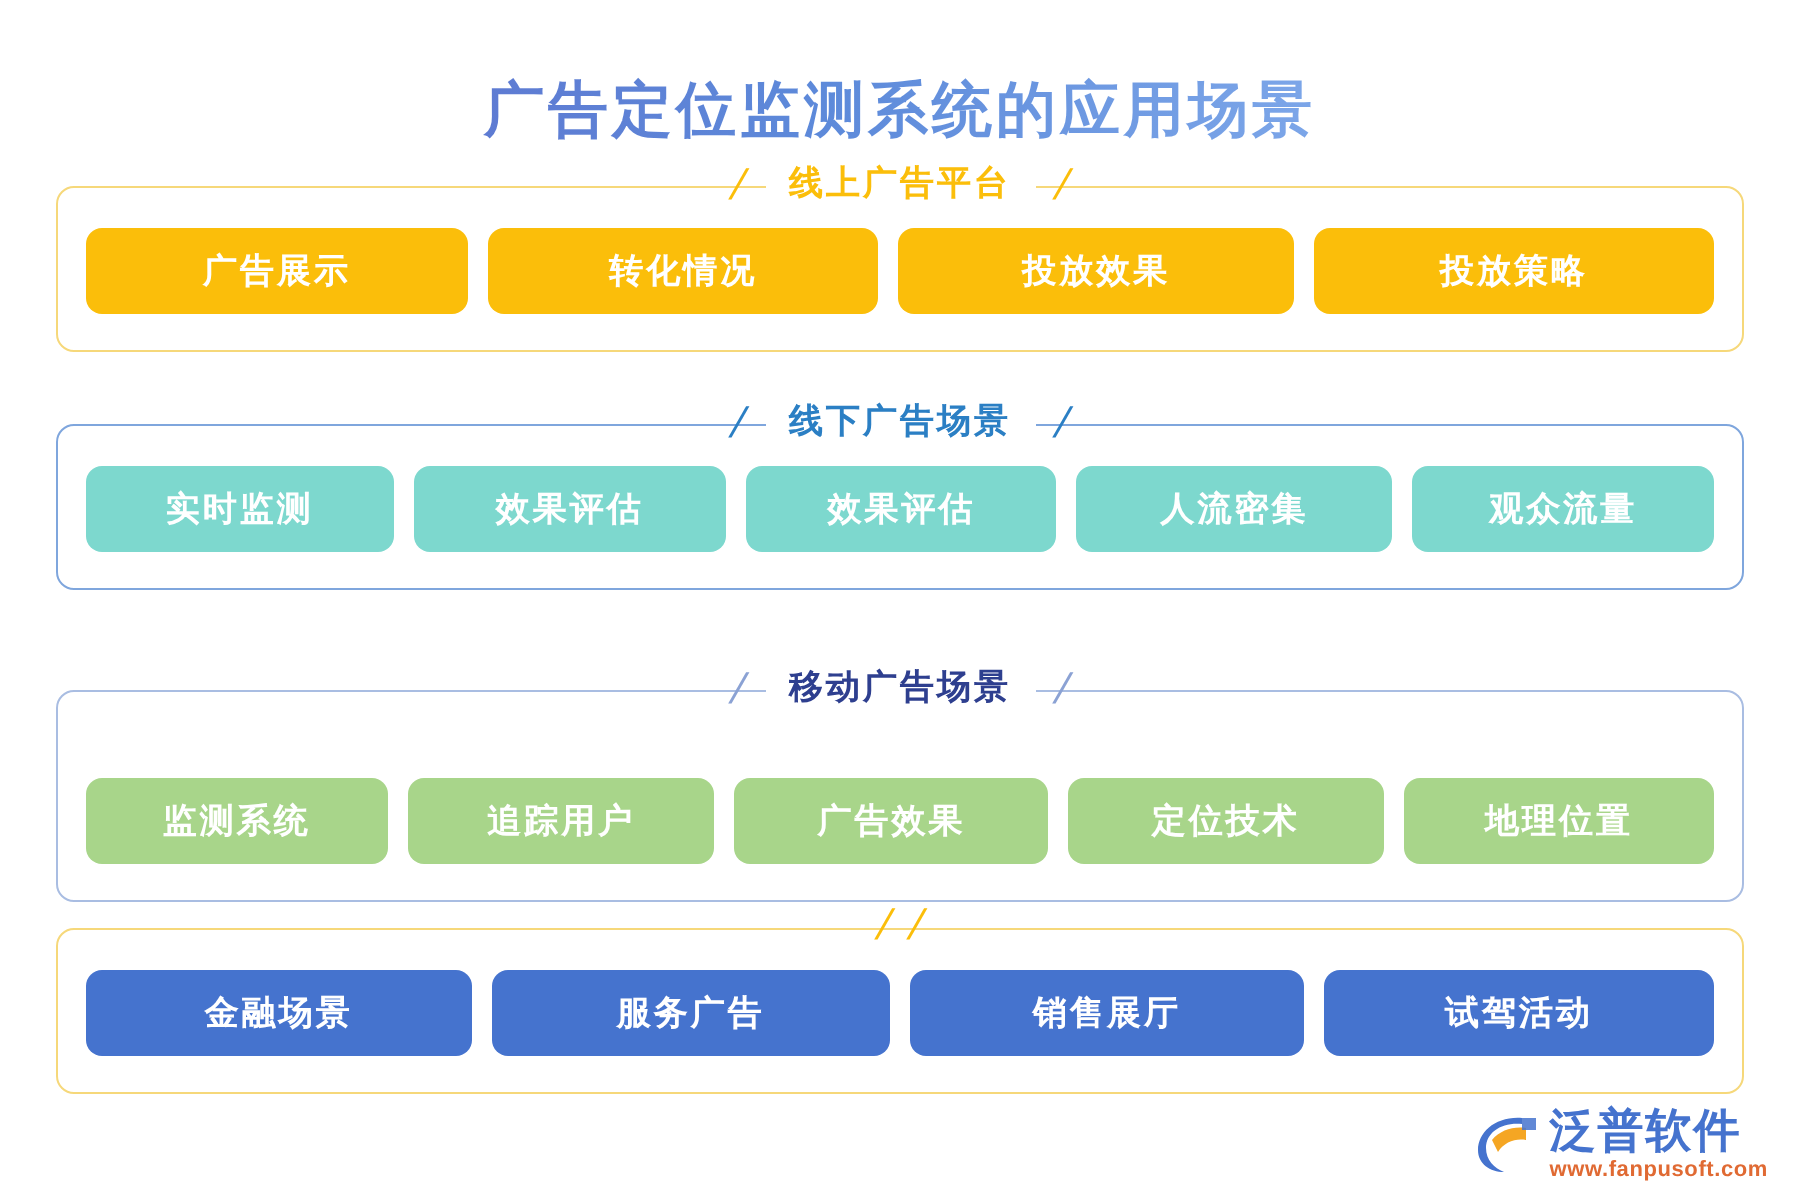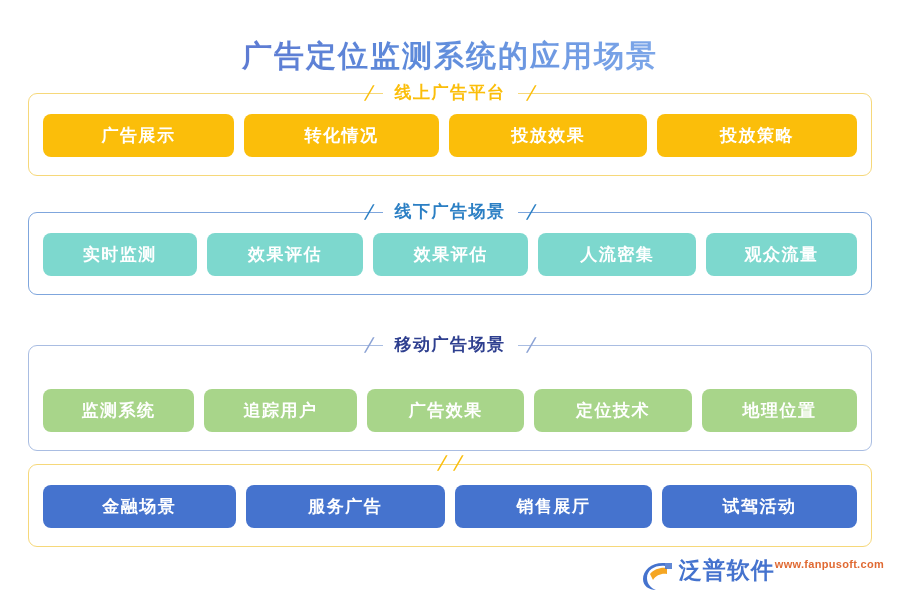--- a/index.html
+++ b/index.html
@@ -121,21 +121,21 @@
   
   .logo {
     position: absolute;
     right: 16px;
     bottom: 8px;
     display: flex;
     align-items: flex-start;
     gap: 4px;
   }
   .logo-mark { width: 34px; height: 32px; margin-top: 2px; }
-  .logo-text-wrap { display: flex; }
+  .logo-text-wrap { display: flex; flex-direction: column; }
   .logo-name {
     font-size: 23px;
     font-weight: bold;
     color: #4573ce;
     letter-spacing: 1px;
     line-height: 25px;
   }
   .logo-url {
     font-size: 11px;
     font-weight: bold;

